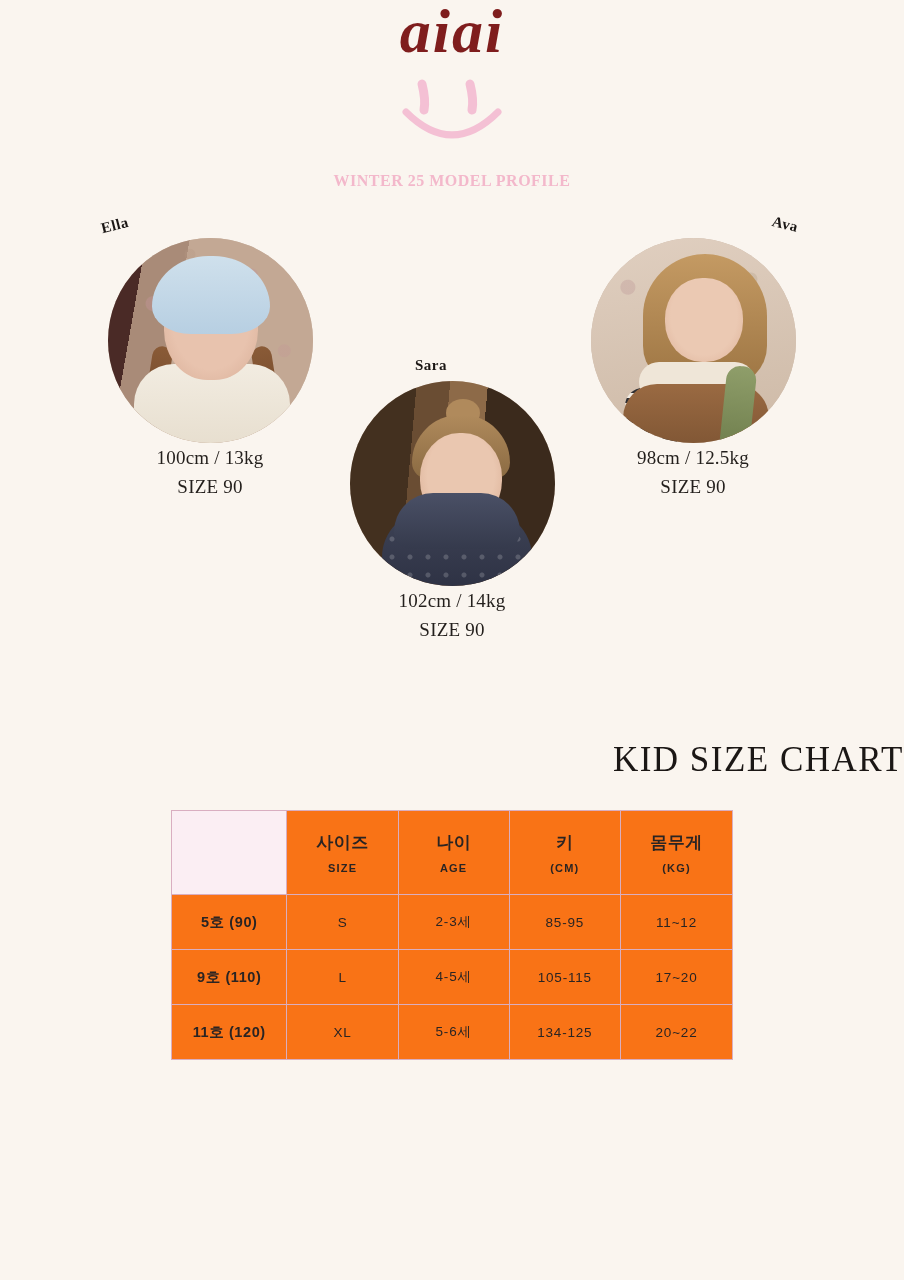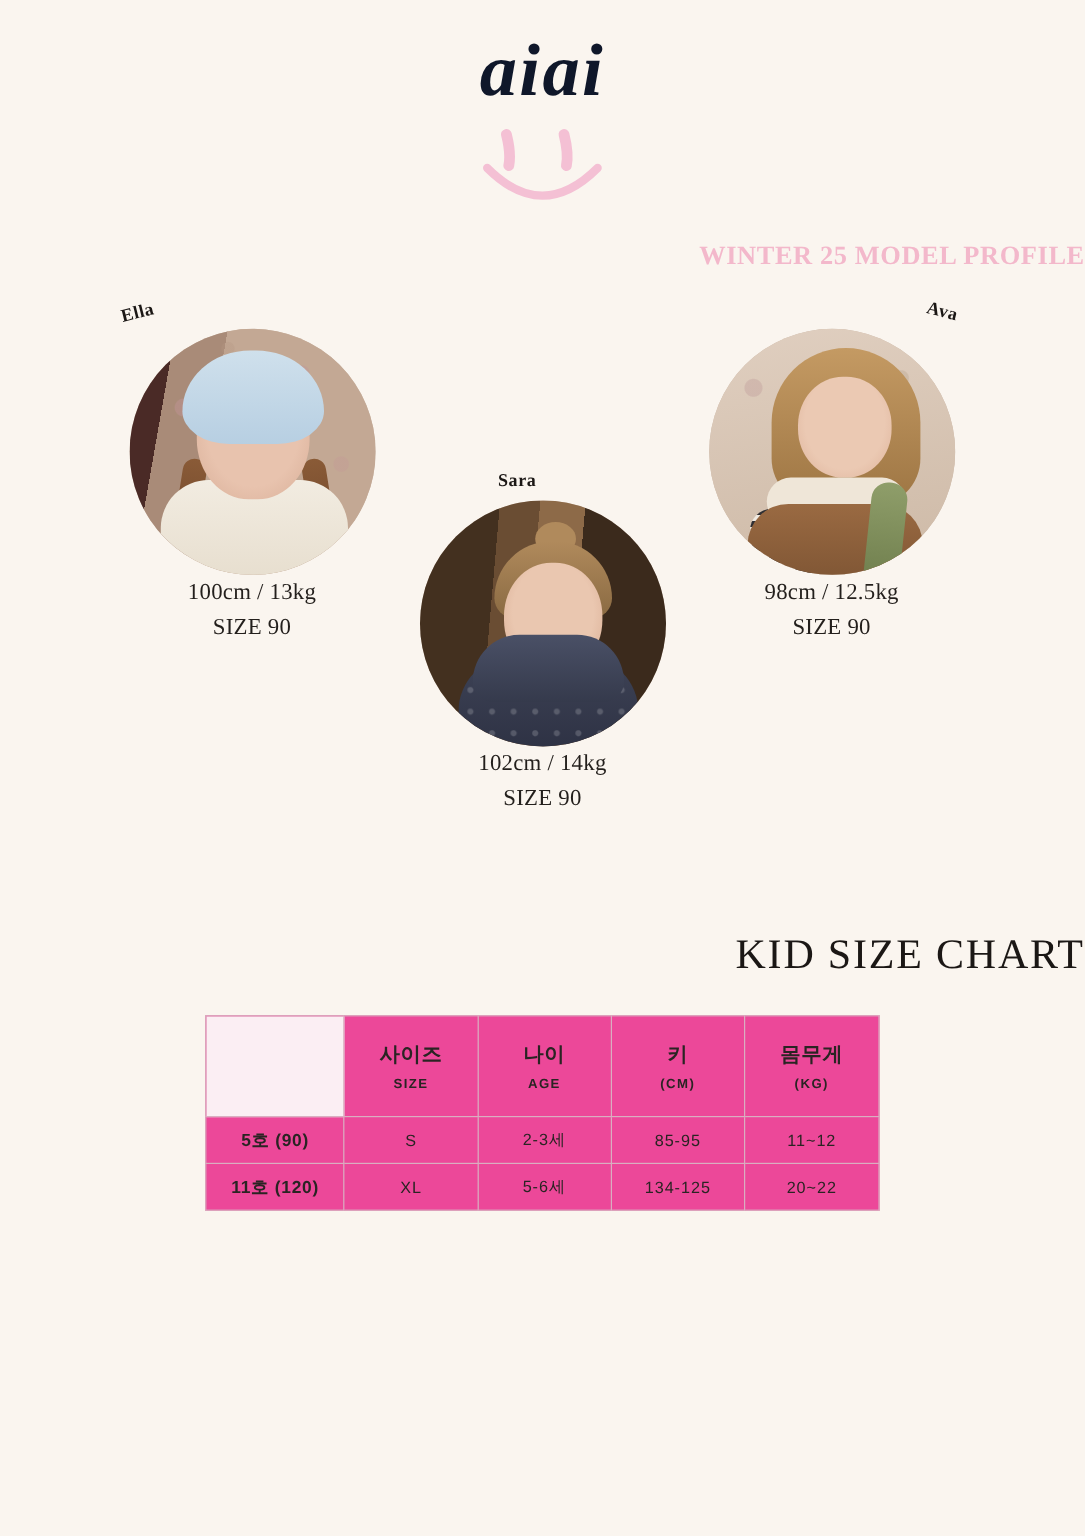--- a/index.html
+++ b/index.html
@@ -10,41 +10,40 @@
     background: #faf5ef;
     font-family: "Liberation Serif", serif;
     color: #231f1c;
     overflow: hidden;
     position: relative;
   }
 
   
   .brand {
     text-align: center;
-    padding-top: 28px;
     font-family: "Liberation Serif", serif;
     font-size: 62px;
     font-weight: 700;
     letter-spacing: 2px;
     line-height: 1;
-    color: #0f172a;
+    color: #7f1d1d;
     font-style: italic;
   }
   .smile-wrap {
     display: flex;
     justify-content: center;
     margin-top: 14px;
     height: 70px;
   }
   .subtitle {
-    text-align: right;
+    text-align: center;
     margin-top: 26px;
     font-family: "Liberation Serif", serif;
     font-weight: 700;
-    font-size: 22px;
+    font-size: 16px;
     letter-spacing: 0.5px;
     color: #f3b8cb;
   }
 
   
   .models {
     position: relative;
     height: 510px;
     margin-top: 22px;
   }
@@ -197,21 +196,21 @@
     margin-top: 18px;
     font-family: "Liberation Serif", serif;
     font-size: 35px;
     letter-spacing: 1.5px;
     color: #1b1715;
   }
   table.size-chart {
     border-collapse: collapse;
     margin: 30px auto 0;
     width: 562px;
-    background: #ec4899;
+    background: #f97316;
   }
   table.size-chart th, table.size-chart td {
     border: 1px solid #d9aec0;
     text-align: center;
     font-family: "Liberation Sans", sans-serif;
     color: #2a2423;
   }
   table.size-chart thead th {
     height: 84px;
     padding: 6px 0;
@@ -223,21 +222,21 @@
     letter-spacing: 0.5px;
   }
   .th-en {
     display: block;
     margin-top: 8px;
     font-size: 11px;
     font-weight: 700;
     letter-spacing: 1.2px;
   }
   table.size-chart tbody td {
-    height: 39px;
+    height: 55px;
     font-size: 13.5px;
     letter-spacing: 0.8px;
   }
   table.size-chart tbody td.rowhead {
     font-size: 14.5px;
     font-weight: 700;
     letter-spacing: 0.6px;
   }
   .col-0 { width: 120px; }
   .col-1 { width: 116px; }
@@ -340,20 +339,27 @@
   </thead>
   <tbody>
     <tr>
       <td class="rowhead">5호 (90)</td>
       <td>S</td>
       <td>2-3세</td>
       <td>85-95</td>
       <td>11~12</td>
     </tr>
     <tr>
+      <td class="rowhead">9호 (110)</td>
+      <td>L</td>
+      <td>4-5세</td>
+      <td>105-115</td>
+      <td>17~20</td>
+    </tr>
+    <tr>
       <td class="rowhead">11호 (120)</td>
       <td>XL</td>
       <td>5-6세</td>
       <td>134-125</td>
       <td>20~22</td>
     </tr>
   </tbody>
 </table>
 
 </body></html>

